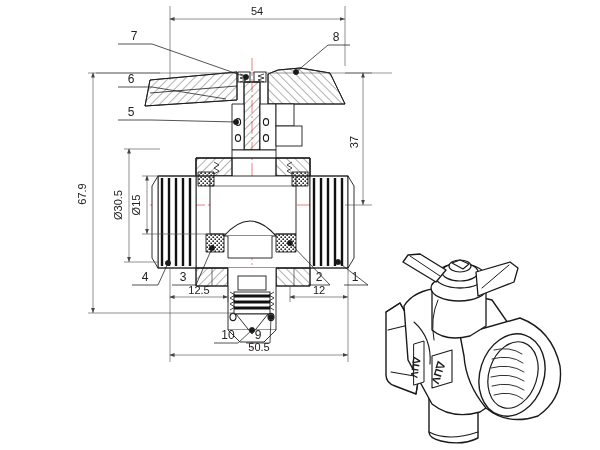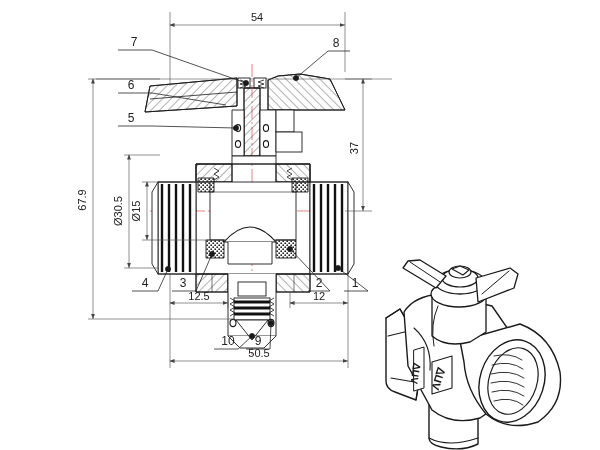--- a/index.html
+++ b/index.html
@@ -1,21 +1,21 @@
 <!DOCTYPE html>
 <html><head>
 <meta charset="utf-8">
 <style>
   html,body{margin:0;padding:0;background:#ffffff;}
   body{
     width:600px;height:450px;overflow:hidden;position:relative;
     font-family:"Liberation Sans", sans-serif;
     color:#1a1a1a;
   }
-  #stage{position:absolute;left:0;top:6px;width:600px;height:372px;}
+  #stage{position:absolute;left:0;top:0;width:600px;height:372px;}
   svg{display:block;}
   .dimtxt{font-family:"Liberation Sans",sans-serif;font-size:11px;fill:#222;}
   .baltxt{font-family:"Liberation Sans",sans-serif;font-size:12px;fill:#222;}
 </style>
 </head>
 <body>
 
 <div id="stage">
 <svg width="600" height="450" viewBox="0 0 600 450" xmlns="http://www.w3.org/2000/svg">
 

